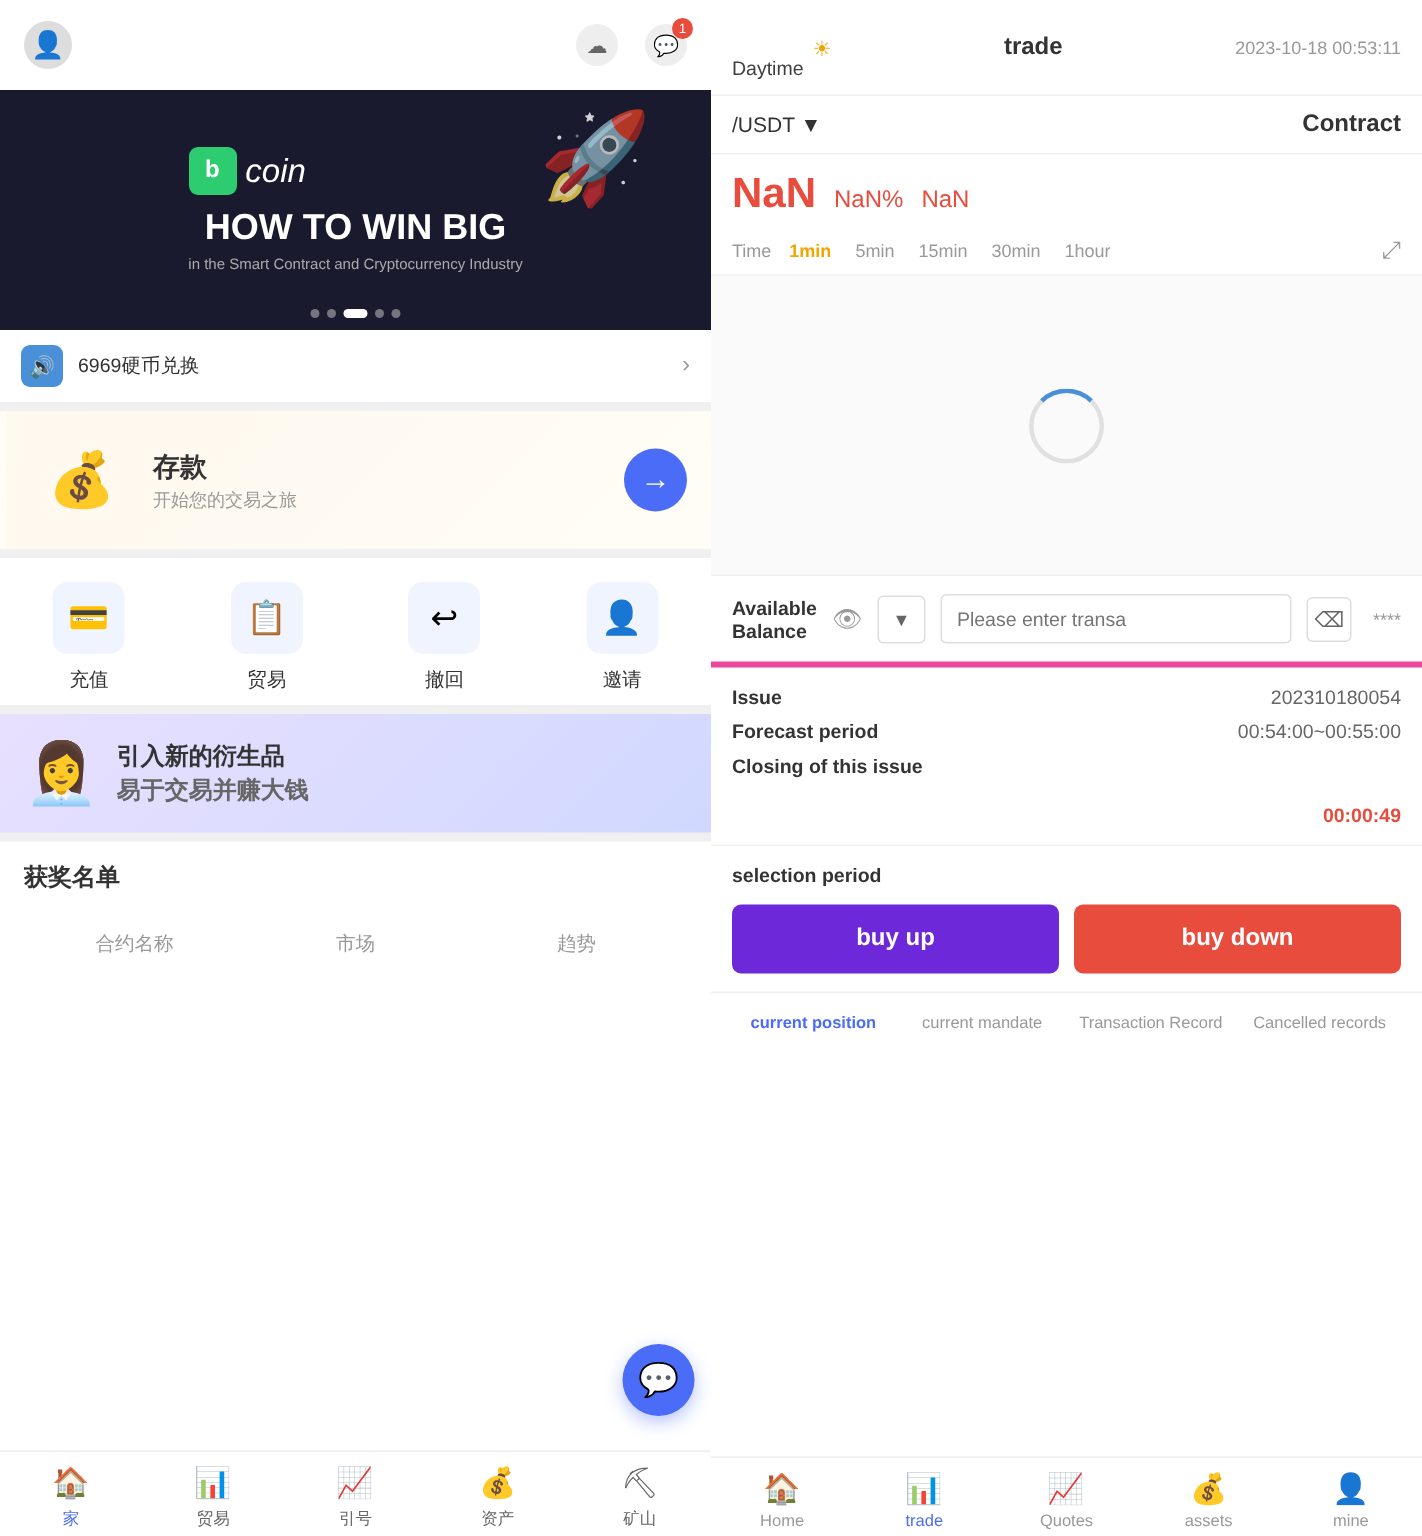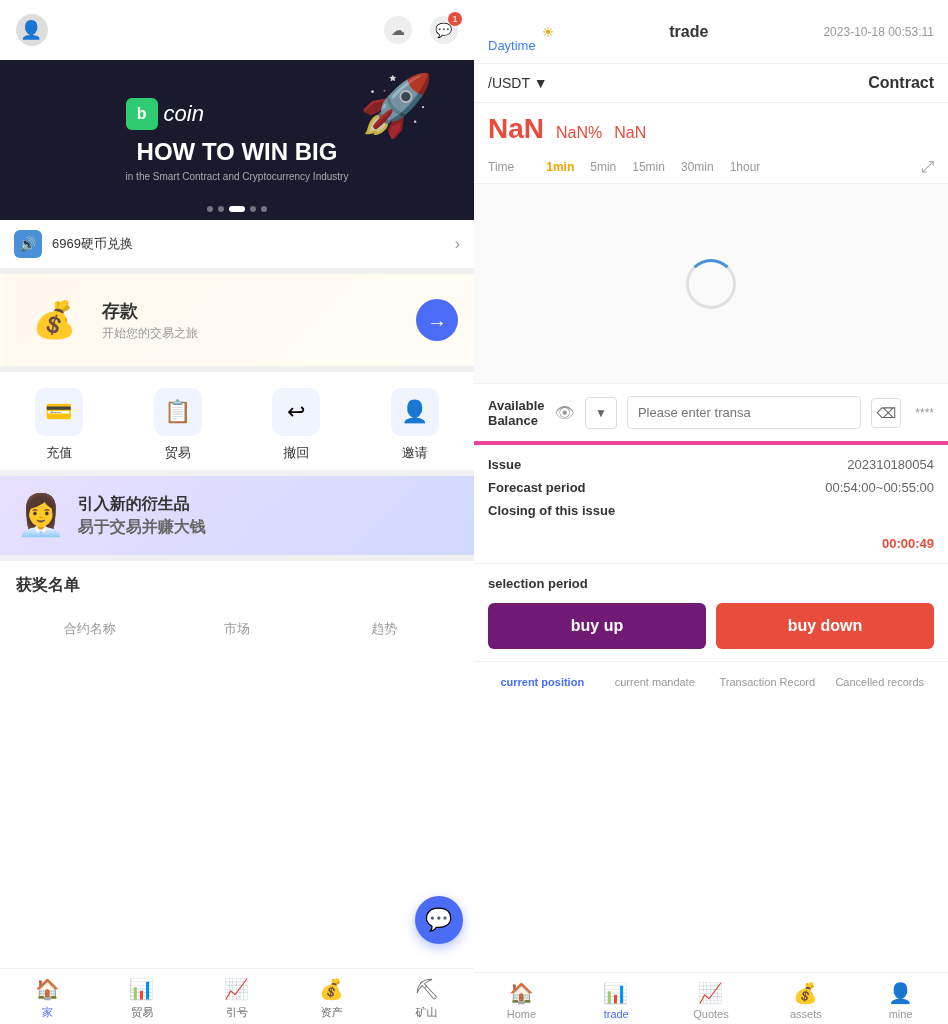--- a/index.html
+++ b/index.html
@@ -337,21 +337,21 @@
       justify-content: space-between;
       border-bottom: 1px solid #f0f0f0;
     }
     .daytime-section {
       display: flex;
       align-items: center;
       gap: 6px;
     }
     .daytime-text {
       font-size: 13px;
-      color: #3b82f6;
+      color: #404040;
       margin-top: 28px;
     }
     .sun-icon {
       font-size: 14px;
       color: #f0a500;
     }
     .trade-title {
       font-size: 16px;
       font-weight: bold;
       color: #333;
@@ -410,21 +410,21 @@
     .time-selector {
       display: flex;
       align-items: center;
       gap: 0;
       padding: 6px 14px;
       border-bottom: 1px solid #f0f0f0;
     }
     .time-label {
       font-size: 12px;
       color: #999;
-      margin-right: 24px;
+      margin-right: 4px;
     }
     .time-option {
       font-size: 12px;
       color: #999;
       padding: 3px 8px;
       cursor: pointer;
     }
     .time-option.active {
       color: #f0a500;
       font-weight: bold;
@@ -547,21 +547,21 @@
       font-weight: bold;
       color: #333;
       margin-bottom: 12px;
     }
     .trade-buttons {
       display: flex;
       gap: 10px;
     }
     .buy-up-btn {
       flex: 1;
-      background: #701a75;
+      background: #6d28d9;
       color: #fff;
       border: none;
       border-radius: 6px;
       padding: 14px 0;
       font-size: 16px;
       font-weight: bold;
       cursor: pointer;
     }
     .buy-down-btn {
       flex: 1;

